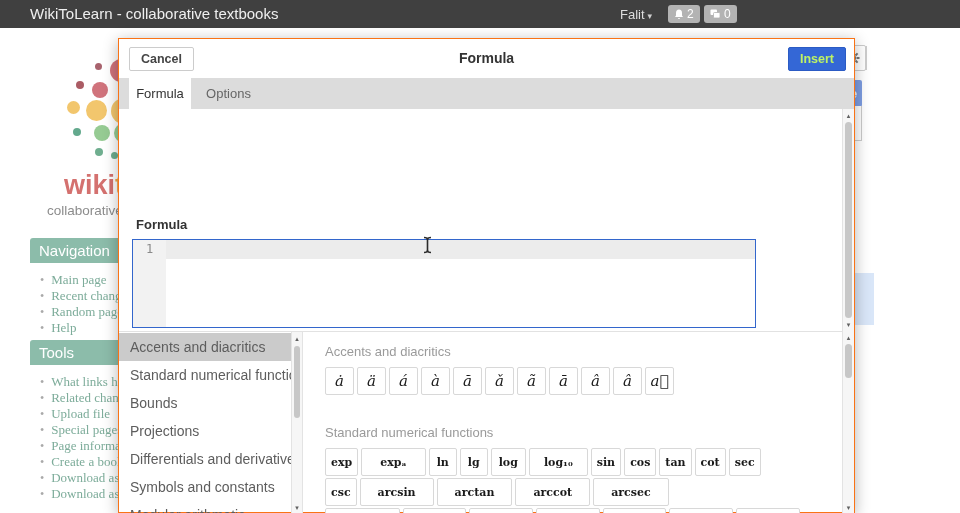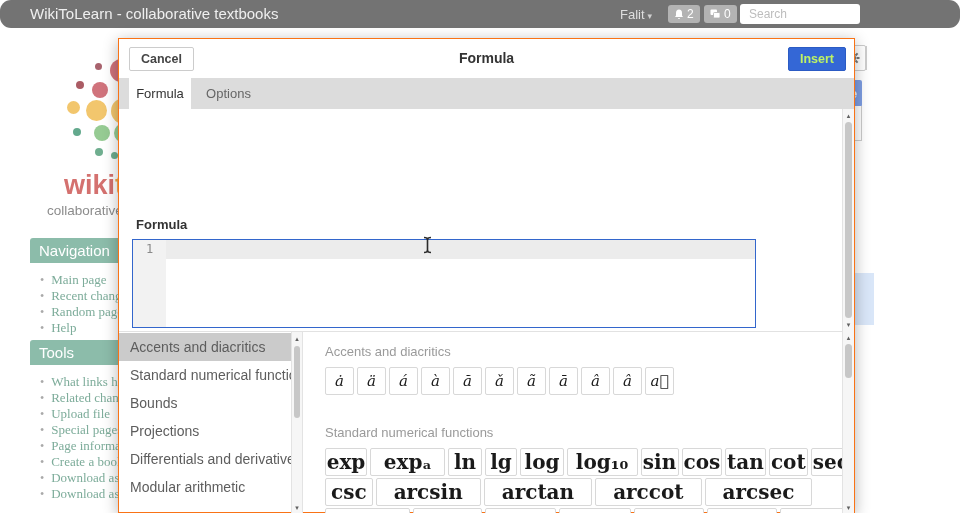--- a/index.html
+++ b/index.html
@@ -4,21 +4,21 @@
 <style>
   * { margin:0; padding:0; box-sizing:border-box; }
   html,body { background:#fff; }
   #app {
     position:relative; width:960px; height:513px; overflow:hidden;
     background:#fff; font-family:"Liberation Sans", sans-serif;
     -webkit-font-smoothing:antialiased;
   }
   
   .topbar { position:absolute; left:0; top:0; width:960px; height:28px;
-    background:#737373; z-index:2;border-radius:11px; }
+    background:#404040; z-index:2; }
   .tb-title { position:absolute; left:30px; top:5px; font-size:15px; color:#efefef; }
   .tb-user { position:absolute; left:620px; top:7px; font-size:13px; color:#dedede; cursor:pointer; }
   .tb-caret { font-size:9px; color:#d0d0d0; margin-left:3px; }
   .tb-badge { position:absolute; top:5px; height:18px; background:#b3b3b3;
     border-radius:3px; color:#fff; font-size:12px; display:flex; align-items:center;
     padding:0 6px; gap:3px; cursor:pointer; }
   .tb-badge svg { display:block; }
   .tb-search { position:absolute; left:740px; top:4px; width:120px; height:20px;
     border:none; border-radius:3px; background:#fff; font-size:12px; color:#555;
     padding:0 9px; font-family:"Liberation Sans", sans-serif; }
@@ -95,21 +95,21 @@
   .sb-cats { position:relative; flex:0 0 12px; border-right:1px solid #e3e3e3; }
   .sym-panel { flex:1; padding:12px 0 0 22px; overflow:hidden; }
   .sec-h { font-size:13px; color:#9a9a9a; margin-bottom:8px; }
   .acc-row, .frow { display:flex; margin-bottom:2px; }
   .acc-row { margin-bottom:30px; }
   .sym-btn { height:28px; min-width:26px; margin-right:3px; background:#fff;
     border:1px solid #d8d8d8; border-radius:2px; color:#1a1a1a; cursor:pointer;
     display:flex; align-items:center; justify-content:center; }
   .acc-row .sym-btn { font-family:"DejaVu Serif", serif; font-style:italic; font-size:15px;
     width:29px; }
-  .frow .sym-btn { font-family:"DejaVu Serif", serif; font-weight:600; font-size:20px;
+  .frow .sym-btn { font-family:"DejaVu Serif", serif; font-weight:600; font-size:11px;
     padding:0 5px;text-align:right; }
   .frow1 .sym-btn:nth-child(2) { padding:0 18px; }
   .frow1 .sym-btn:nth-child(3), .frow1 .sym-btn:nth-child(4),
   .frow1 .sym-btn:nth-child(5) { padding:0 7px; }
   .frow1 .sym-btn:nth-child(6) { padding:0 14px; }
   .frow2 .sym-btn, .frow3 .sym-btn { padding:0 17px; }
   .frow2 .sym-btn:nth-child(1), .frow3 .sym-btn:nth-child(1) { padding:0 5px; }
   .frow3 .sym-btn:nth-child(1) { padding:0 17px; }
   
   .cursor { position:absolute; left:422px; top:236px; z-index:30; pointer-events:none; }
@@ -128,21 +128,20 @@
         </svg>
       <span>2</span>
     </span>
     <span class="tb-badge" style="left:704px;">
       <svg width="11" height="10" viewBox="0 0 11 10">
           <rect x="0.5" y="0.5" width="6.5" height="5.5" rx="1" fill="#fff"></rect>
           <rect x="3.5" y="3.5" width="6.5" height="5.5" rx="1" fill="#fff" stroke="#b3b3b3" stroke-width="0.8"></rect>
         </svg>
       <span>0</span>
     </span>
-    <input class="tb-search" placeholder="Search" style="">
   </div>
 
   <div>
     <span class="dot" style="left:95px;top:63px;width:7px;height:7px;background:#a8626d;"></span>
     <span class="dot" style="left:76px;top:81px;width:8px;height:8px;background:#ab5c64;"></span>
     <span class="dot" style="left:92px;top:82px;width:16px;height:16px;background:#d0737c;"></span>
     <span class="dot" style="left:110px;top:59px;width:23px;height:23px;background:#d0737c;"></span>
     <span class="dot" style="left:67px;top:101px;width:13px;height:13px;background:#f2c66d;"></span>
     <span class="dot" style="left:86px;top:100px;width:21px;height:21px;background:#f2c66d;"></span>
     <span class="dot" style="left:111px;top:98px;width:26px;height:26px;background:#f2c66d;"></span>
@@ -241,20 +240,21 @@
     </div>
 
     <div class="picker">
 
       <div class="cat-list">
         <div class="cat-item selected">Accents and diacritics</div>
         <div class="cat-item">Standard numerical functions</div>
         <div class="cat-item">Bounds</div>
         <div class="cat-item">Projections</div>
         <div class="cat-item">Differentials and derivatives</div>
+        <div class="cat-item">Symbols and constants</div>
         <div class="cat-item">Modular arithmetic</div>
       </div>
 
       <div class="sb sb-cats" style="position:relative;width:12px;">
         <span class="ar up">▴</span>
         <span class="thumb" style="top:14px;height:72px;"></span>
         <span class="ar dn">▾</span>
       </div>
 
       <div class="sym-panel">

